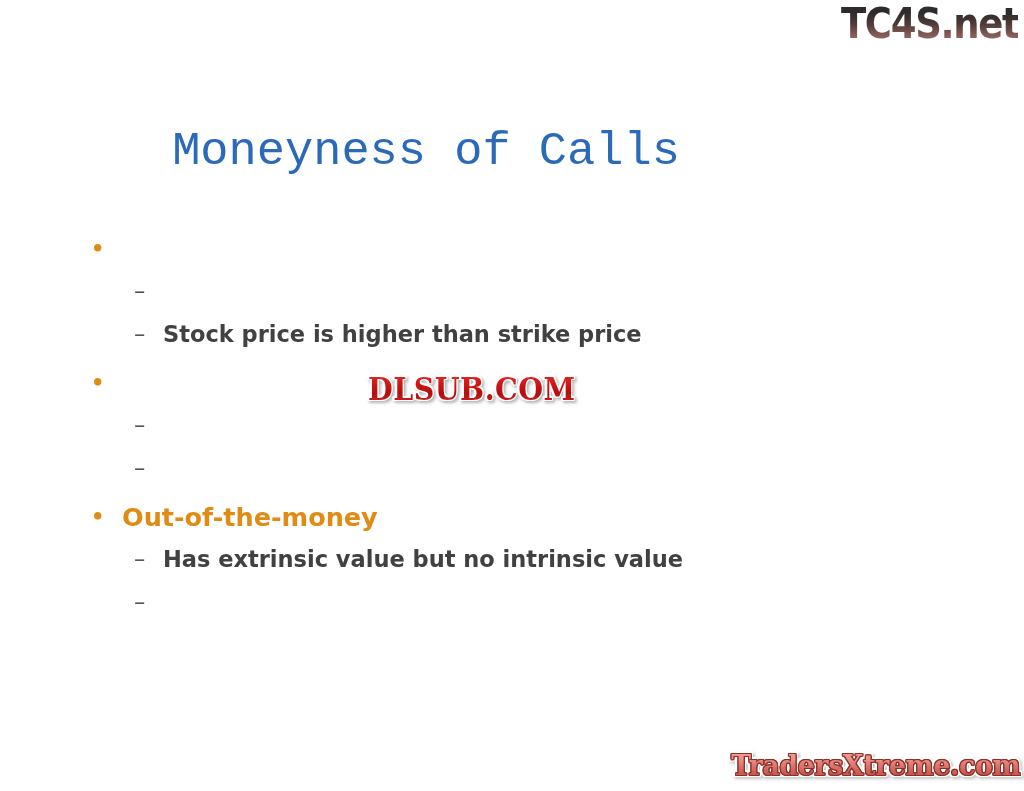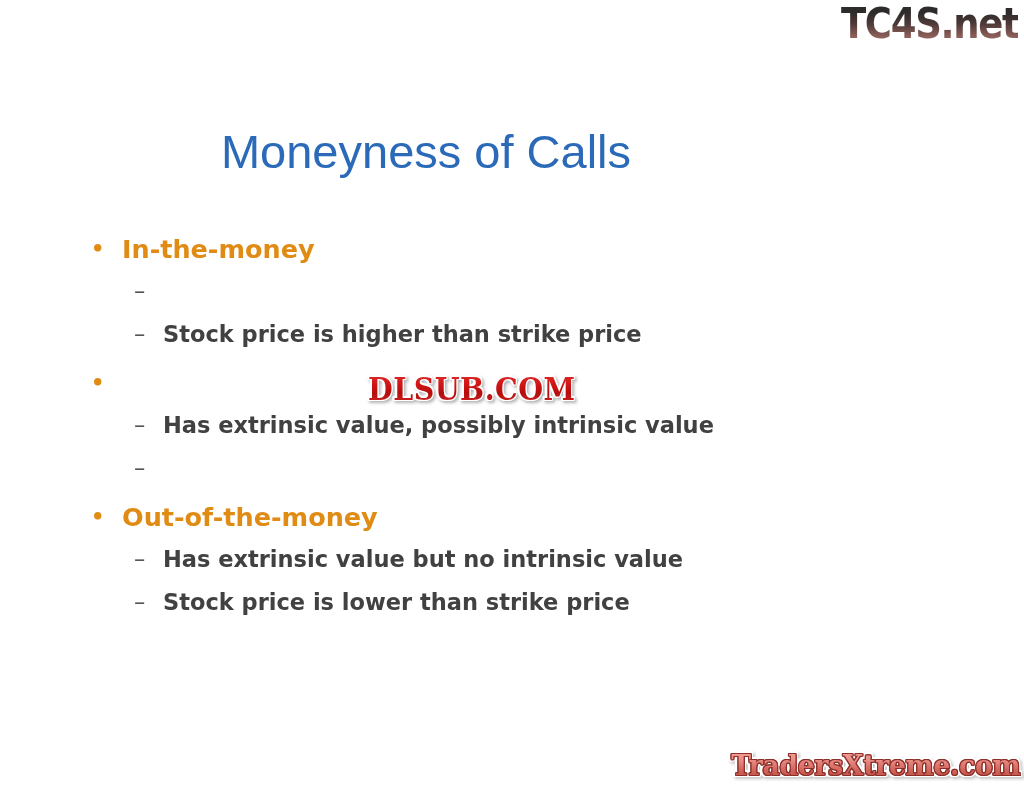--- a/index.html
+++ b/index.html
@@ -47,21 +47,21 @@
     user-select: none;
   }
 
   
   #slide-title {
     position: absolute;
     left: 0;
     top: 124px;
     width: 852px;
     text-align: center;
-    font-family: Liberation Sans, sans-serif;
+    font-family: Liberation Mono, monospace;
     font-weight: 400;
     font-size: 47px;
     line-height: 56px;
     color: #2a6ab8;
     letter-spacing: 0px;
     white-space: nowrap;
   }
 
   
   #content {
@@ -196,56 +196,53 @@
 
   <div id="brand-logo">TC4S.net</div>
 
   <div id="slide-title">Moneyness of Calls</div>
 
   <div id="content">
 
     <div class="group" id="g1">
       <div class="lvl1">
         <span class="bullet">•</span>
-        <span>In-the-money</span>
       </div>
       <div class="lvl2">
         <span class="dash">–</span>
       </div>
       <div class="lvl2">
         <span class="dash">–</span>
         <span>Stock price is higher than strike price</span>
       </div>
     </div>
 
     <div class="group" id="g2">
       <div class="lvl1">
         <span class="bullet">•</span>
       </div>
       <div class="lvl2">
         <span class="dash">–</span>
-        <span>Has extrinsic value, possibly intrinsic value</span>
       </div>
       <div class="lvl2">
         <span class="dash">–</span>
       </div>
     </div>
 
     <div class="group" id="g3">
       <div class="lvl1">
         <span class="bullet">•</span>
         <span>Out-of-the-money</span>
       </div>
       <div class="lvl2">
         <span class="dash">–</span>
         <span>Has extrinsic value but no intrinsic value</span>
       </div>
       <div class="lvl2">
         <span class="dash">–</span>
-        <span>Stock price is lower than strike price</span>
       </div>
     </div>
 
   </div>
 
   <div id="watermark">DLSUB.COM</div>
 
   <div id="footer-logo">TradersXtreme.com</div>
 
 </div>

